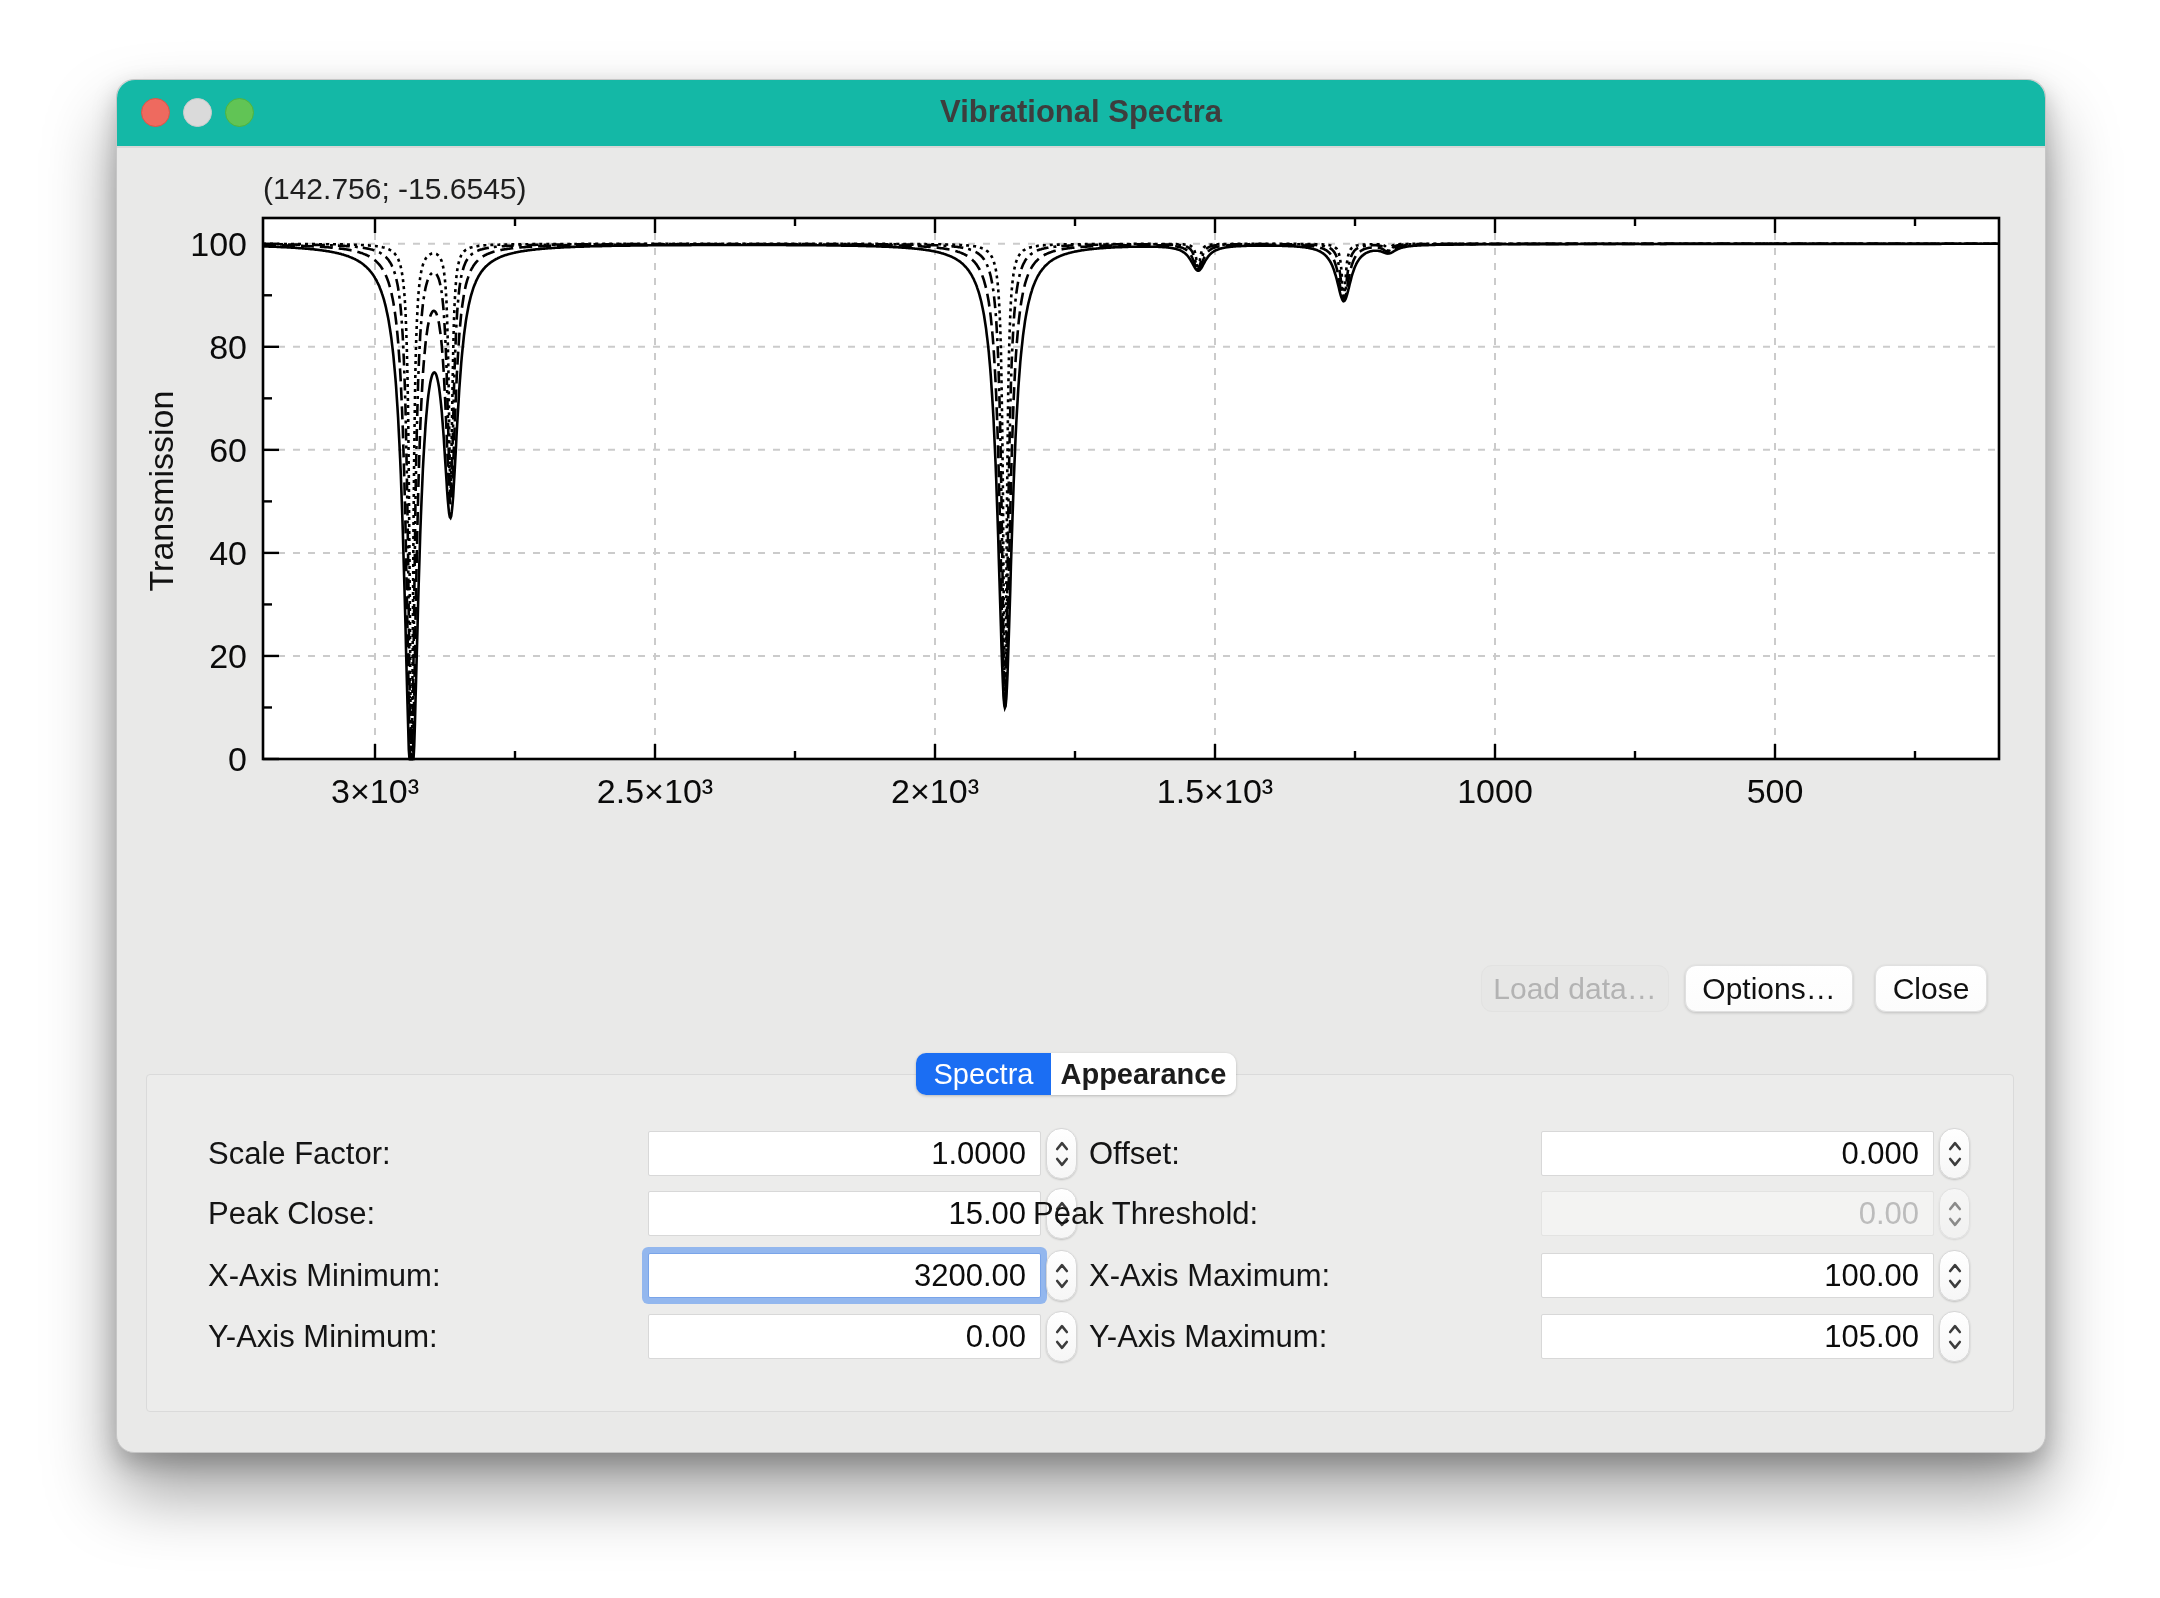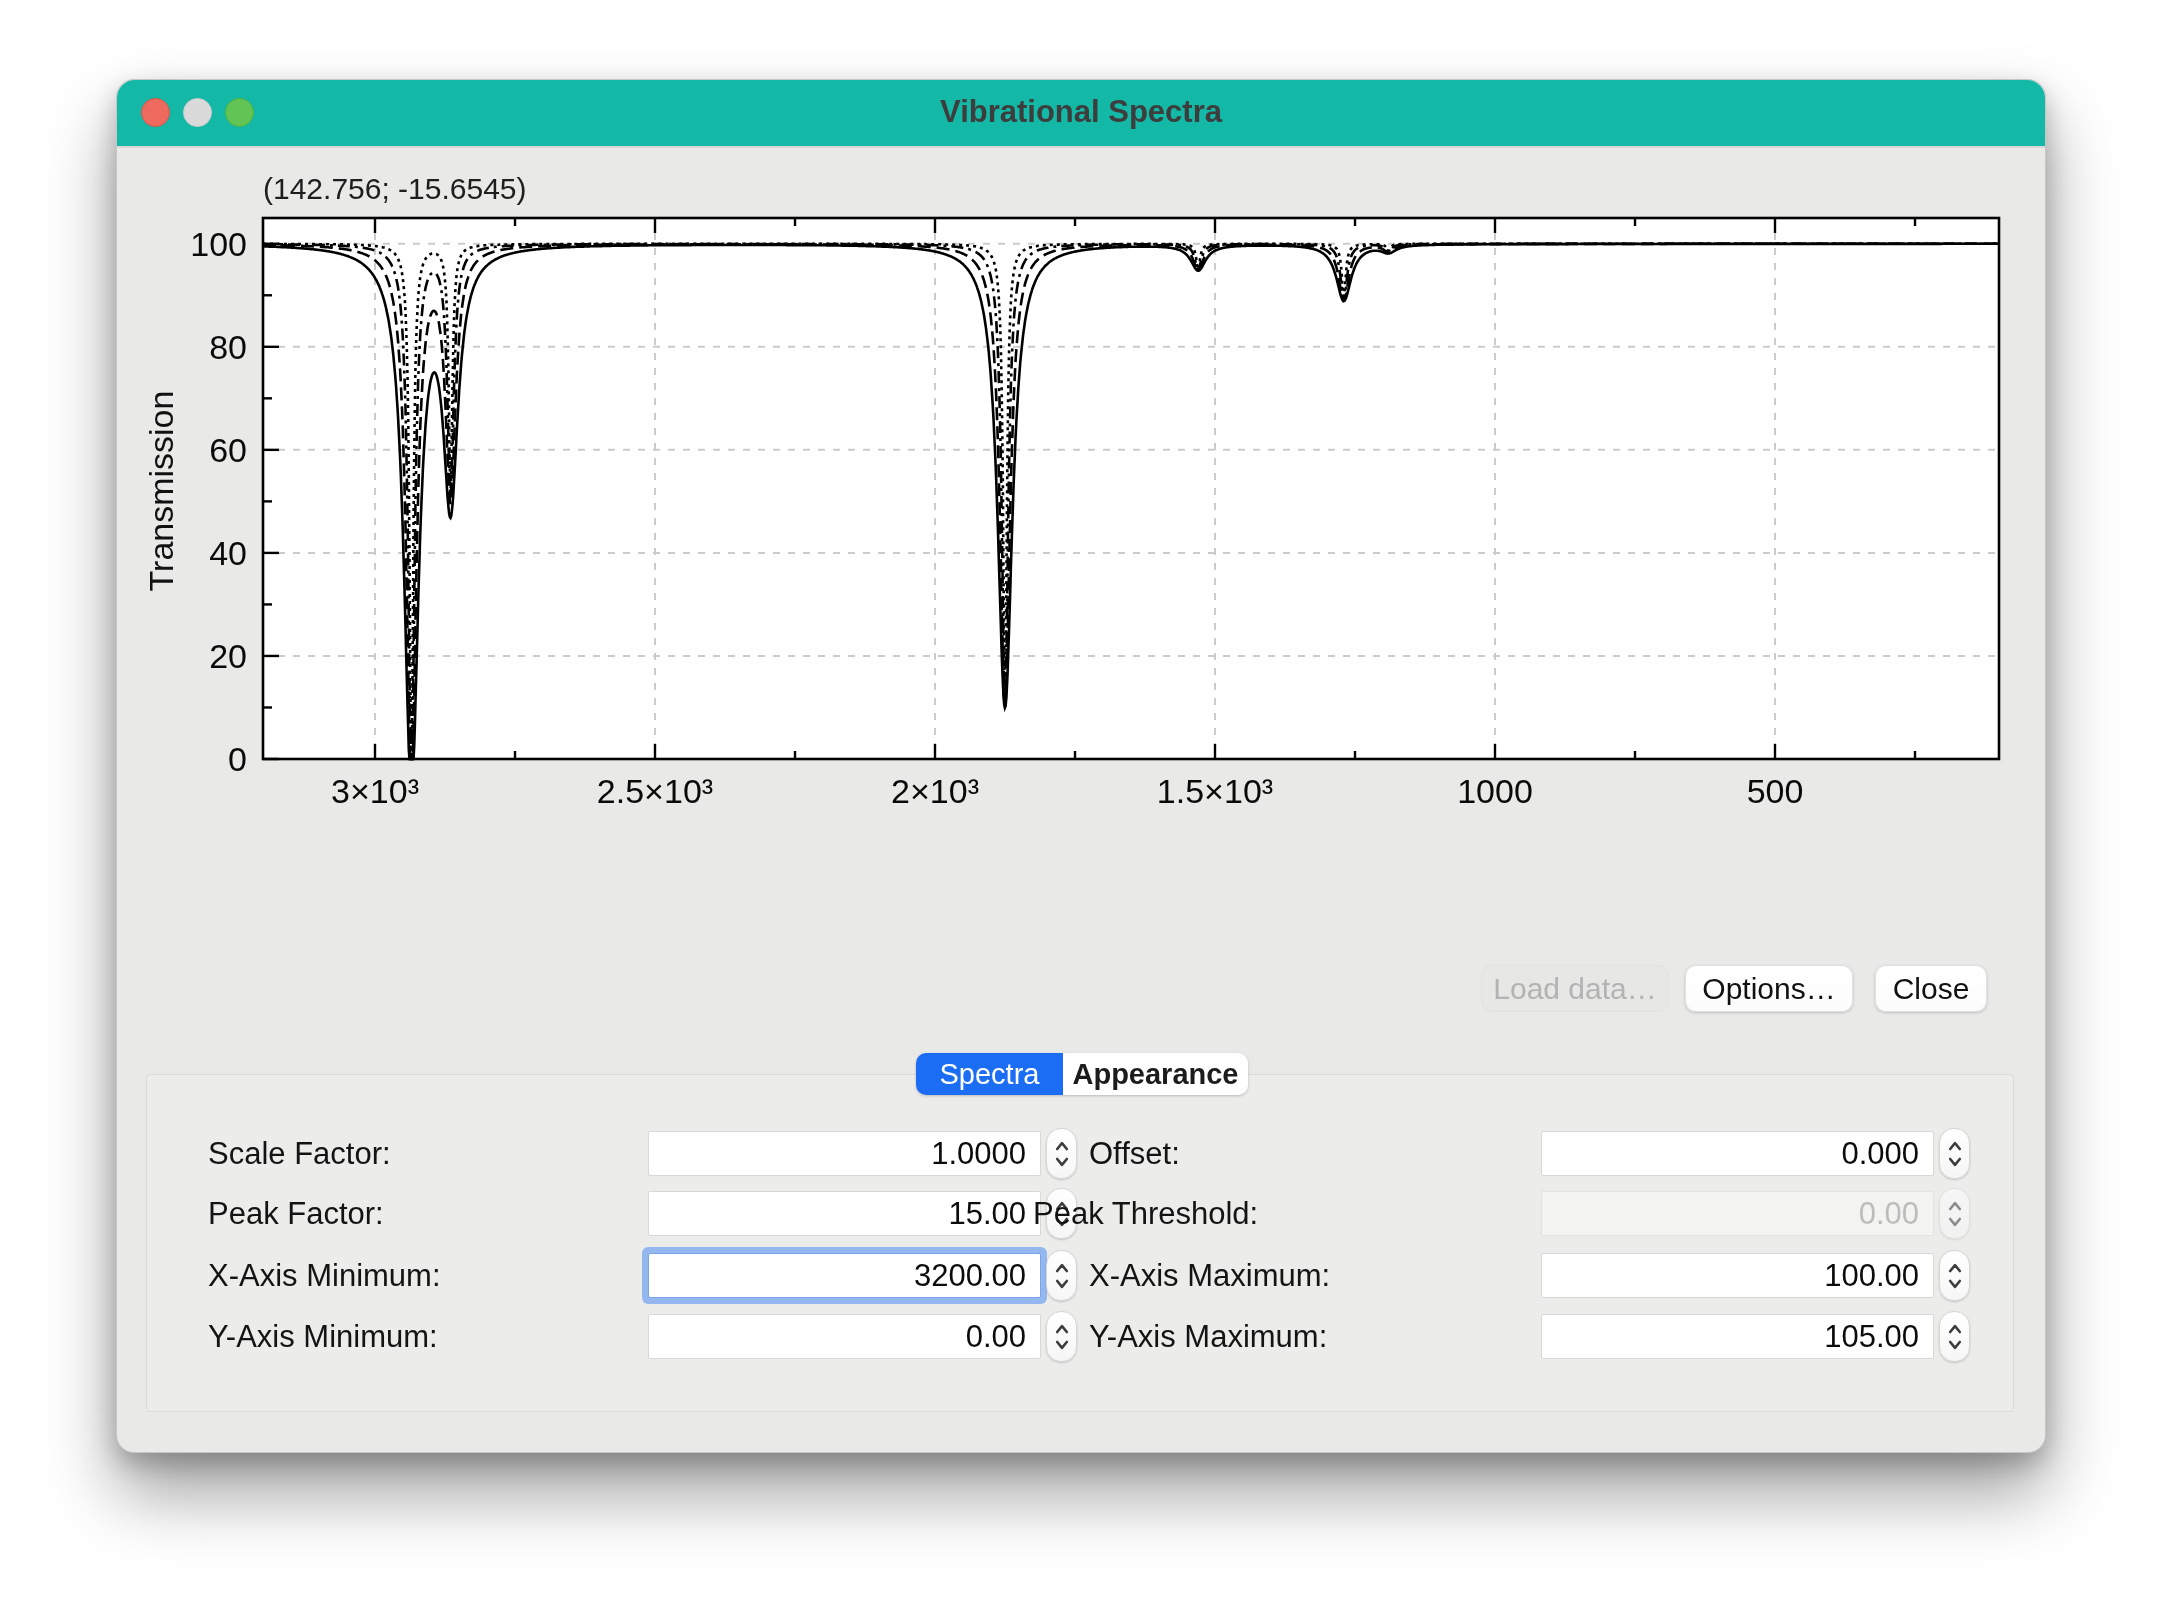--- a/index.html
+++ b/index.html
@@ -38,21 +38,21 @@
   .btn.disabled{background:#e7e7e6;color:#b3b3b3;border:1px solid #e2e2e1;box-shadow:none;}
   #btn-load{left:1364px;top:885px;width:188px;}
   #btn-options{left:1568px;top:885px;width:168px;}
   #btn-close{left:1758px;top:885px;width:112px;}
   
   .panel{position:absolute;left:29px;top:994px;width:1868px;height:338px;background:#ececeb;
          border:1px solid #dadada;border-radius:4px;box-sizing:border-box;}
   .tabs{position:absolute;left:799px;top:973px;display:flex;z-index:5;
         border-radius:10px;box-shadow:0 1px 3px rgba(0,0,0,0.22);}
   .tab{height:42px;border:none;font-family:"Liberation Sans", sans-serif;font-size:29px;cursor:default;}
-  .tab:first-child{width:147px;border-radius:10px 0 0 10px;}
+  .tab:first-child{width:135px;border-radius:10px 0 0 10px;}
   .tab:last-child{width:185px;border-radius:0 10px 10px 0;font-weight:bold;}
   .tab.active{background:#1b6ef3;color:#ffffff;}
   .tab:not(.active){background:#ffffff;color:#1c1c1c;}
   
   .form-label{position:absolute;width:430px;height:45px;line-height:45px;font-size:31px;color:#141414;}
   .form-field{position:absolute;width:393px;height:45px;box-sizing:border-box;border:1.5px solid #d8d8d8;
               background:#ffffff;border-radius:2px;font-family:"Liberation Sans", sans-serif;
               font-size:31px;color:#0c0c0c;text-align:right;padding:0 14px 0 8px;outline:none;}
   .form-field.focused{box-shadow:0 0 0 6px #93b7ee;border-color:#79a4e9;}
   .form-field.disabled{background:#f3f3f2;color:#bcbcbc;border-color:#e3e3e2;}
@@ -166,21 +166,21 @@
           </svg>
         </div>
         <div class="form-label" style="left: 972px; top: 1051px;">Offset:</div>
         <input type="text" class="form-field normal" value="0.000" style="left: 1424px; top: 1051px;">
         <div class="stepper" style="left: 1822px; top: 1048px;">
           <svg width="20" height="42" viewBox="0 0 20 42">
             <path d="M5.2 16 L10 10.2 L14.8 16" fill="none" stroke="#3c3c3c" stroke-width="2.6" stroke-linecap="round" stroke-linejoin="round"></path>
             <path d="M5.2 26 L10 31.8 L14.8 26" fill="none" stroke="#3c3c3c" stroke-width="2.6" stroke-linecap="round" stroke-linejoin="round"></path>
           </svg>
         </div>
-        <div class="form-label" style="left: 91px; top: 1111px;">Peak Factor:</div>
+        <div class="form-label" style="left: 91px; top: 1111px;">Peak Close:</div>
         <input type="text" class="form-field normal" value="15.00" style="left: 531px; top: 1111px;">
         <div class="stepper" style="left: 929px; top: 1108px;">
           <svg width="20" height="42" viewBox="0 0 20 42">
             <path d="M5.2 16 L10 10.2 L14.8 16" fill="none" stroke="#3c3c3c" stroke-width="2.6" stroke-linecap="round" stroke-linejoin="round"></path>
             <path d="M5.2 26 L10 31.8 L14.8 26" fill="none" stroke="#3c3c3c" stroke-width="2.6" stroke-linecap="round" stroke-linejoin="round"></path>
           </svg>
         </div>
         <div class="form-label" style="left: 916px; top: 1111px;">Peak Threshold:</div>
         <input type="text" class="form-field disabled" readonly="" value="0.00" style="left: 1424px; top: 1111px;">
         <div class="stepper disabled" style="left: 1822px; top: 1108px;">

